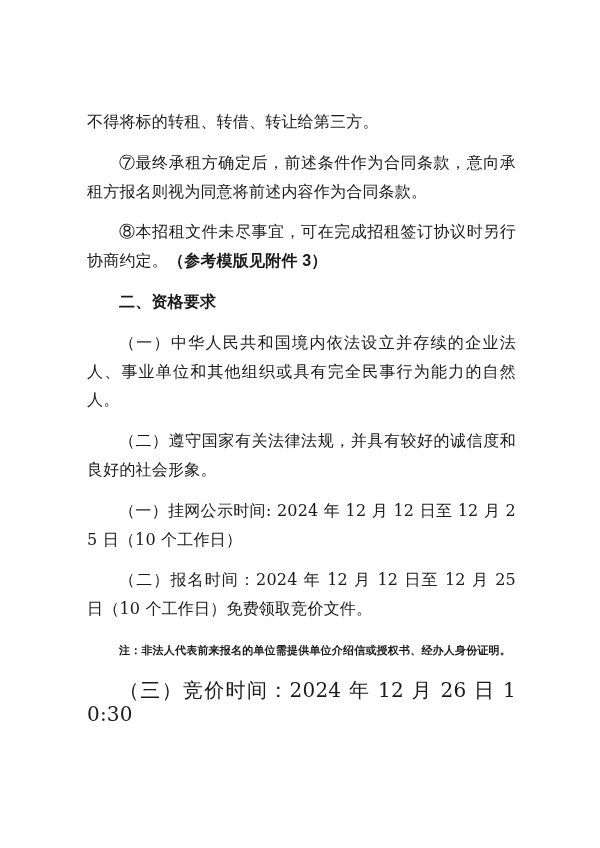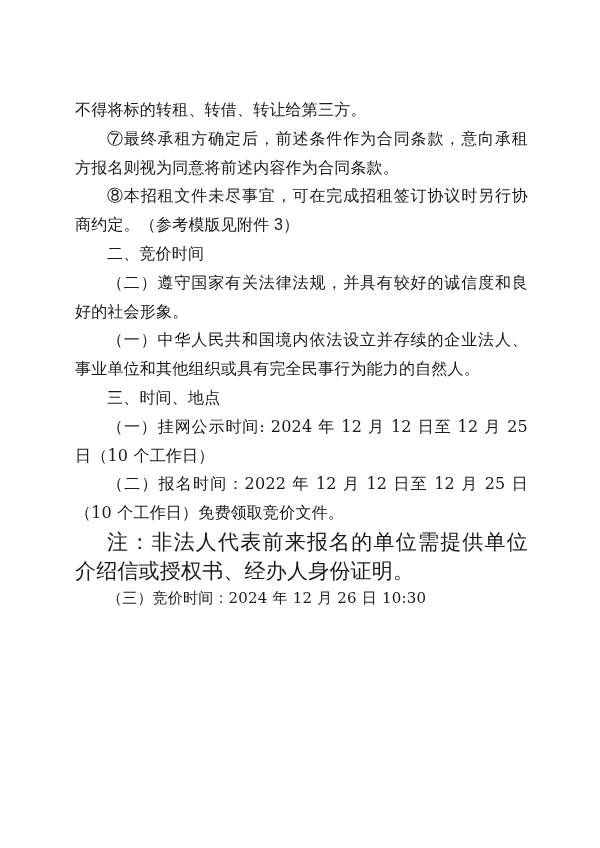--- a/index.html
+++ b/index.html
@@ -15,56 +15,55 @@
     font-family: "DejaVu Serif", "Liberation Serif", serif;
   }
   .page {
     box-sizing: border-box;
     width: 600px;
     height: 848px;
     padding: 96px 72px 0 75px;
     background: #ffffff;
   }
   .content p {
-    margin: 0;
+    margin: 12px;
     font-size: 16px;
     line-height: 28.8px;
     letter-spacing: 0.2px;
     text-align: justify;
     word-break: break-all;
   }
   .content p.indent {
     text-indent: 32px;
   }
   
   .run-bold {
     font-family: "Liberation Sans", "DejaVu Sans", sans-serif;
-    font-weight: 400;
+    font-weight: 700;
   }
   
   .content p.note {
-    font-size: 21px;
+    font-size: 11px;
     line-height: 28.8px;
   }
   
   .content p.small {
-    font-size: 15px;
+    font-size: 20px;
     line-height: 24px;
   }
 </style>
 </head>
 <body>
 
 <div class="page">
   <div class="content">
       <p class=""><span>不得将标的转租、转借、转让给第三方。</span></p>
       <p class="indent"><span>⑦最终承租方确定后，前述条件作为合同条款，意向承租方报名则视为同意将前述内容作为合同条款。</span></p>
       <p class="indent"><span>⑧本招租文件未尽事宜，可在完成招租签订协议时另行协商约定。</span><span class="run-bold">（参考模版见附件 3）</span></p>
-      <p class="indent"><span class="run-bold">二、竞价时间</span></p>
+      <p class="indent"><span class="run-bold">二、资格要求</span></p>
+      <p class="indent"><span>（一）中华人民共和国境内依法设立并存续的企业法人、事业单位和其他组织或具有完全民事行为能力的自然人。</span></p>
       <p class="indent"><span>（二）遵守国家有关法律法规，并具有较好的诚信度和良好的社会形象。</span></p>
-      <p class="indent"><span>（一）中华人民共和国境内依法设立并存续的企业法人、事业单位和其他组织或具有完全民事行为能力的自然人。</span></p>
-      <p class="indent"><span class="run-bold">三、时间、地点</span></p>
       <p class="indent"><span>（一）挂网公示时间: 2024 年 12 月  12 日至 12 月 25 日（10 个工作日）</span></p>
-      <p class="indent"><span>（二）报名时间：2022 年 12 月 12 日至 12 月 25 日（10 个工作日）免费领取竞价文件。</span></p>
+      <p class="indent"><span>（二）报名时间：2024 年 12 月 12 日至 12 月 25 日（10 个工作日）免费领取竞价文件。</span></p>
       <p class="indent note"><span class="run-bold">注：非法人代表前来报名的单位需提供单位介绍信或授权书、经办人身份证明。</span></p>
       <p class="indent small"><span>（三）竞价时间：2024 年 12 月 26 日 10:30</span></p>
     </div>
 </div>
 
 </body></html>

